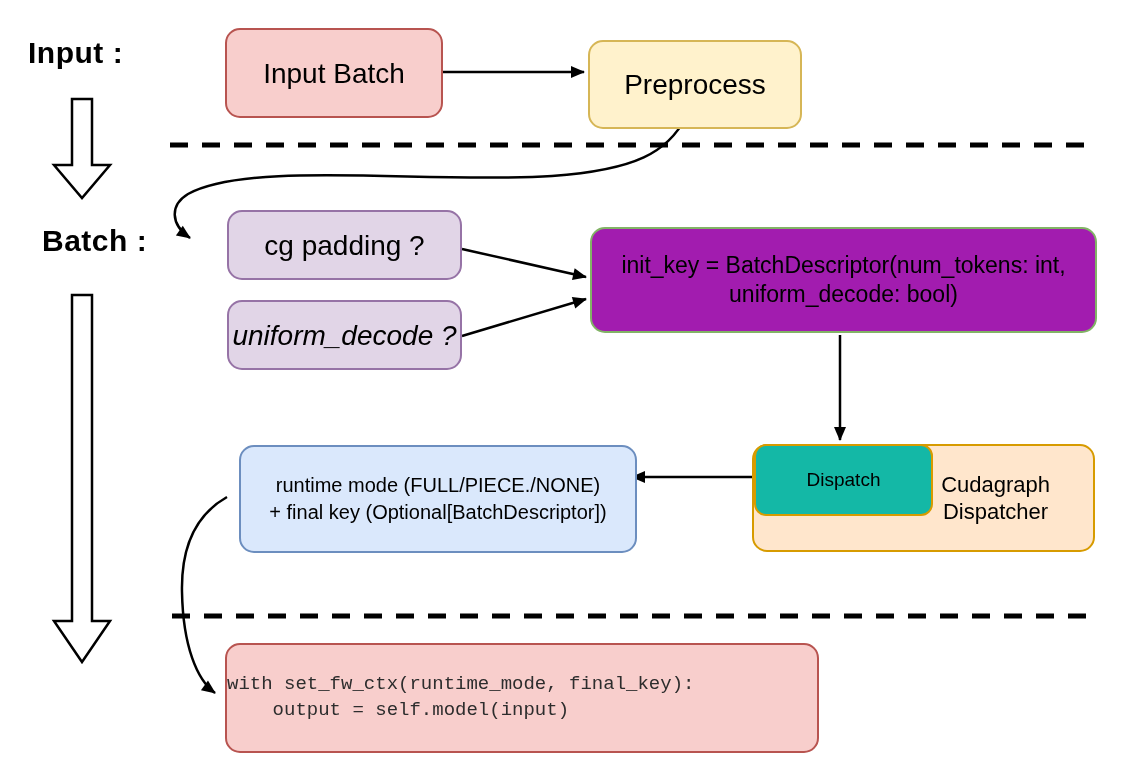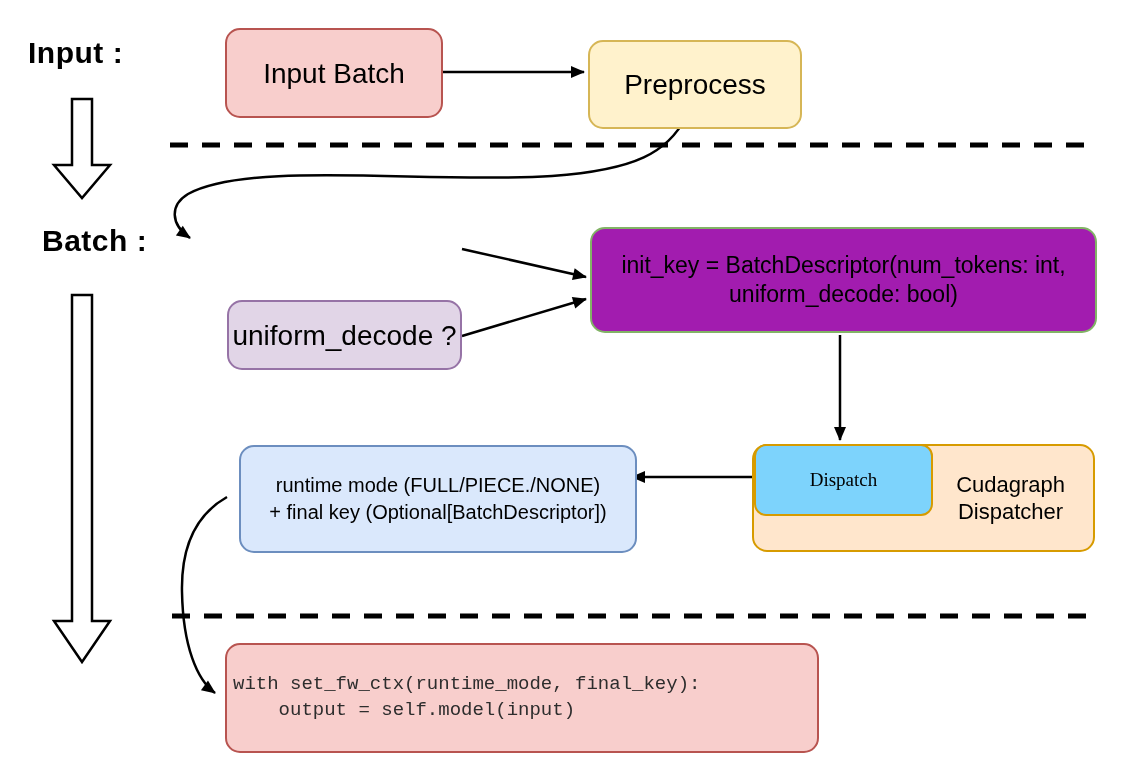--- a/index.html
+++ b/index.html
@@ -16,33 +16,33 @@
     position:absolute;display:flex;align-items:center;justify-content:center;
     text-align:center;box-sizing:border-box;border:2px solid #000;
     border-radius:15px;font-size:28px;line-height:1.25;white-space:pre-line;
   }
   .node.red{background:#f8cecc;border-color:#b85450;}
   .node.yellow{background:#fff2cc;border-color:#d6b656;margin-top:12px;}
   .node.purple{background:#e1d5e7;border-color:#9673a6;}
   .node.green{background:#a21caf;border-color:#82b366;}
   .node.blue{background:#dae8fc;border-color:#6c8ebf;}
   .node.orange-outer{background:#ffe6cc;border-color:#d79b00;justify-content:flex-end;}
-  .node.orange-inner{background:#7dd3fc;border-color:#d79b00;font-family:Liberation Serif, serif;}
+  .node.orange-inner{background:#14b8a6;border-color:#d79b00;}
   .node.code{
     background:#f8cecc;border-color:#b85450;
     font-family:"Liberation Mono","DejaVu Sans Mono",monospace;
     font-size:19px;white-space:pre;justify-content:flex-start;
-    text-align:left;padding-left:6px;color:#2d2d2d;line-height:1.35;
+    text-align:left;color:#2d2d2d;line-height:1.35;
   }
   #input-batch{left:225px;top:28px;width:218px;height:90px;}
   #preprocess{left:588px;top:28px;width:214px;height:89px;}
   #cg-padding{left:227px;top:210px;width:235px;height:70px;}
-  #uniform-decode{left:227px;top:300px;width:235px;height:70px;}
+  #uniform-decode{left:227px;top:300px;width:235px;height:70px;font-style:italic;}
   #init-key{left:590px;top:227px;width:507px;height:106px;font-size:23px;}
-  #dispatcher-outer{left:752px;top:444px;width:343px;height:108px;font-size:22px;padding-right:28px;}
+  #dispatcher-outer{left:752px;top:444px;width:343px;height:108px;font-size:22px;padding-right:43px;}
   #dispatch-inner{left:754px;top:444px;width:179px;height:72px;font-size:19px;border-radius:12px;}
   #runtime-mode{left:227px;top:445px;width:398px;height:108px;font-size:20px;line-height:1.35;margin-left:12px;}
   #code-box{left:225px;top:643px;width:594px;height:110px;}
   #label-input{left:28px;top:36px;}
   #label-plan{left:42px;top:224px;}
   #label-execute{left:22px;top:672px;}
 </style>
 </head>
 <body>
 
@@ -71,20 +71,21 @@
     <path d="M227,497 C197,514 181,545 182,592 C183,646 197,680 215,693" fill="none" stroke="#000" stroke-width="2.5" marker-end="url(#ah)"></path>
   </svg>
 
   <div class="section-label" id="label-input">Input :</div>
   <div class="section-label" id="label-plan">Batch :</div>
 
   <div class="node red" id="input-batch">Input Batch</div>
 
   <div class="node yellow" id="preprocess">Preprocess</div>
 
+  <div class="node purple" id="cg-padding">cg padding ?</div>
 
   <div class="node purple" id="uniform-decode">uniform_decode ?</div>
 
   <div class="node green" id="init-key">init_key = BatchDescriptor(num_tokens: int,
 uniform_decode: bool)</div>
 
   <div class="node orange-outer" id="dispatcher-outer">Cudagraph
 Dispatcher</div>
 
   <div class="node orange-inner" id="dispatch-inner">Dispatch</div>

